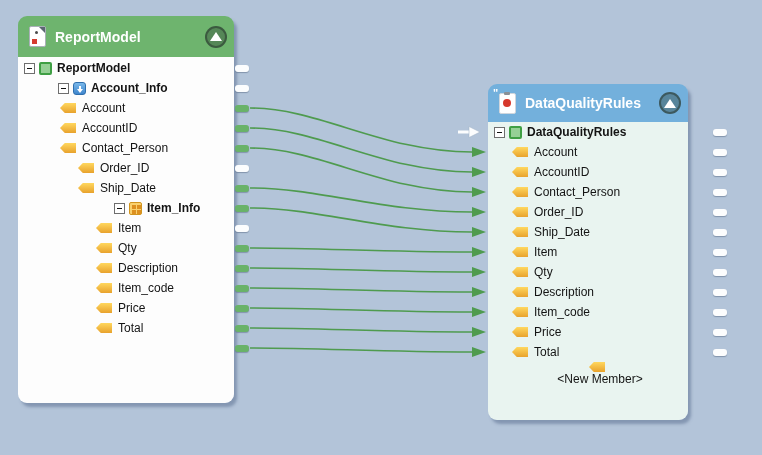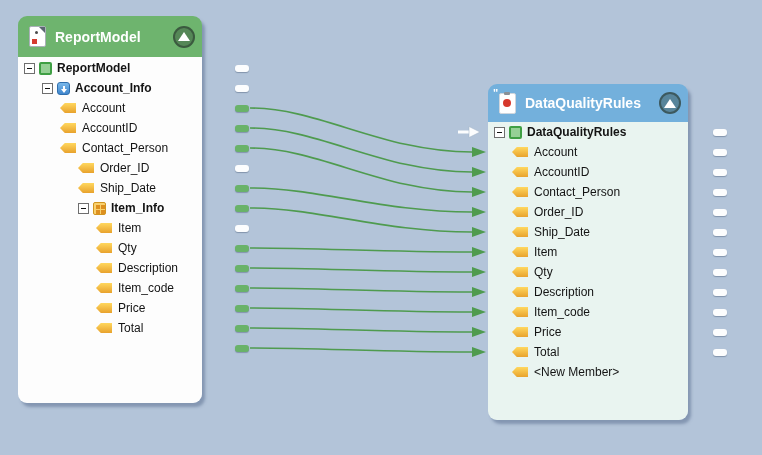--- a/index.html
+++ b/index.html
@@ -1,19 +1,19 @@
 <!DOCTYPE html>
 <html><head>
 <meta charset="utf-8">
 <style>
   html,body{margin:0;padding:0}
   #canvas{position:relative;width:762px;height:455px;background:#b3c4d9;overflow:hidden;
           font-family:"Liberation Sans",sans-serif;}
   .panel{position:absolute;border-radius:9px;box-shadow:3px 4px 3px rgba(85,105,140,.5);display:flex;flex-direction:column;z-index:2}
-  #left-panel{left:18px;top:16px;width:184px;height:387px}
+  #left-panel{left:18px;top:16px;width:216px;height:387px}
   #right-panel{left:488px;top:84px;width:200px;height:336px}
   .hdr{display:flex;align-items:center;gap:9px;padding:0 7px 0 11px;border-radius:9px 9px 0 0;
        color:#fff;font-weight:bold;font-size:14px;flex:none}
   #left-panel .hdr{height:41px}
   #right-panel .hdr{height:38px}
   .body{flex:1;border-radius:0 0 9px 9px;overflow:hidden}
   #left-panel .body{padding-top:1px}
   .row{display:flex;align-items:center;height:20px;font-size:12px;color:#141414;white-space:nowrap}
   .row.bold{font-weight:bold}
   
@@ -93,21 +93,21 @@
       <span class="collapse-btn">
           <span class="tri"></span>
         </span>
     </div>
     <div class="body" id="left-body" style="background: rgb(253, 253, 253);">
         <div class="row bold" style="padding-left: 6px;">
           <span class="expander"></span>
           <span class="icon root-square"></span>
           <span>ReportModel</span>
         </div>
-        <div class="row bold" style="padding-left: 24px;">
+        <div class="row bold" style="padding-left: 40px;">
           <span class="expander"></span>
           <span class="icon record-blue"></span>
           <span>Account_Info</span>
         </div>
         <div class="row" style="padding-left: 42px;">
           <span class="member-tag"></span>
           <span>Account</span>
         </div>
         <div class="row" style="padding-left: 42px;">
           <span class="member-tag"></span>
@@ -118,21 +118,21 @@
           <span>Contact_Person</span>
         </div>
         <div class="row" style="padding-left: 60px;">
           <span class="member-tag"></span>
           <span>Order_ID</span>
         </div>
         <div class="row" style="padding-left: 60px;">
           <span class="member-tag"></span>
           <span>Ship_Date</span>
         </div>
-        <div class="row bold" style="padding-left: 60px;">
+        <div class="row bold" style="padding-left: 96px;">
           <span class="expander"></span>
           <span class="icon table-orange"></span>
           <span>Item_Info</span>
         </div>
         <div class="row" style="padding-left: 78px;">
           <span class="member-tag"></span>
           <span>Item</span>
         </div>
         <div class="row" style="padding-left: 78px;">
           <span class="member-tag"></span>
@@ -210,21 +210,21 @@
           <span>Item_code</span>
         </div>
         <div class="row" style="padding-left: 24px;">
           <span class="member-tag"></span>
           <span>Price</span>
         </div>
         <div class="row" style="padding-left: 24px;">
           <span class="member-tag"></span>
           <span>Total</span>
         </div>
-        <div class="row" style="padding-left: 24px;">
+        <div class="row" style="padding-left: 24px; flex-direction: column;">
           <span class="member-tag"></span>
           <span>&lt;New Member&gt;</span>
         </div>
       </div>
   </div>
 
   <div id="ports">
       <span class="nub white" style="left: 235px; top: 64.5px;"></span>
       <span class="nub white" style="left: 235px; top: 84.5px;"></span>
       <span class="nub green" style="left: 235px; top: 104.5px;"></span>

